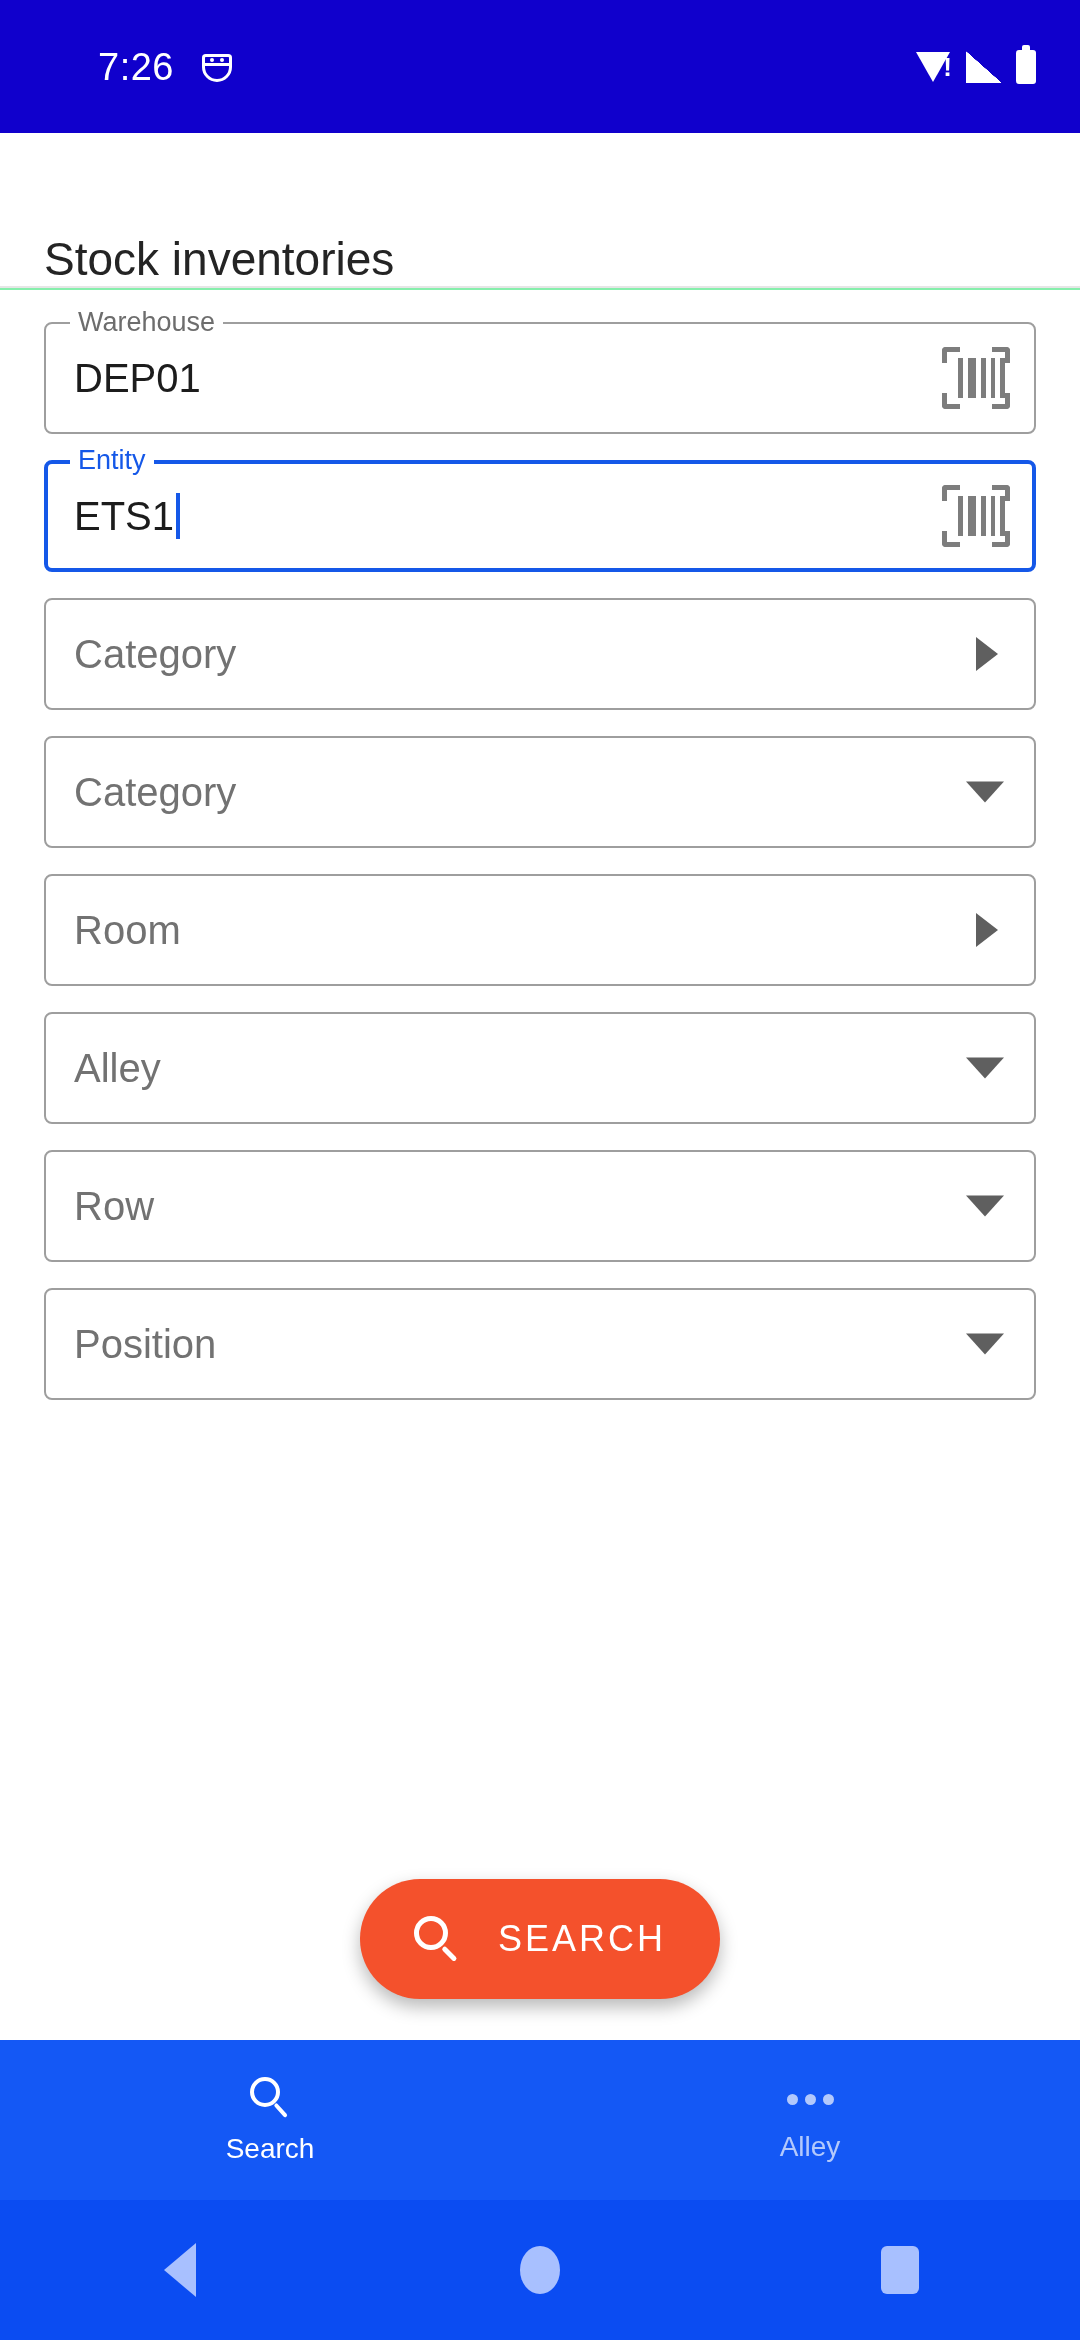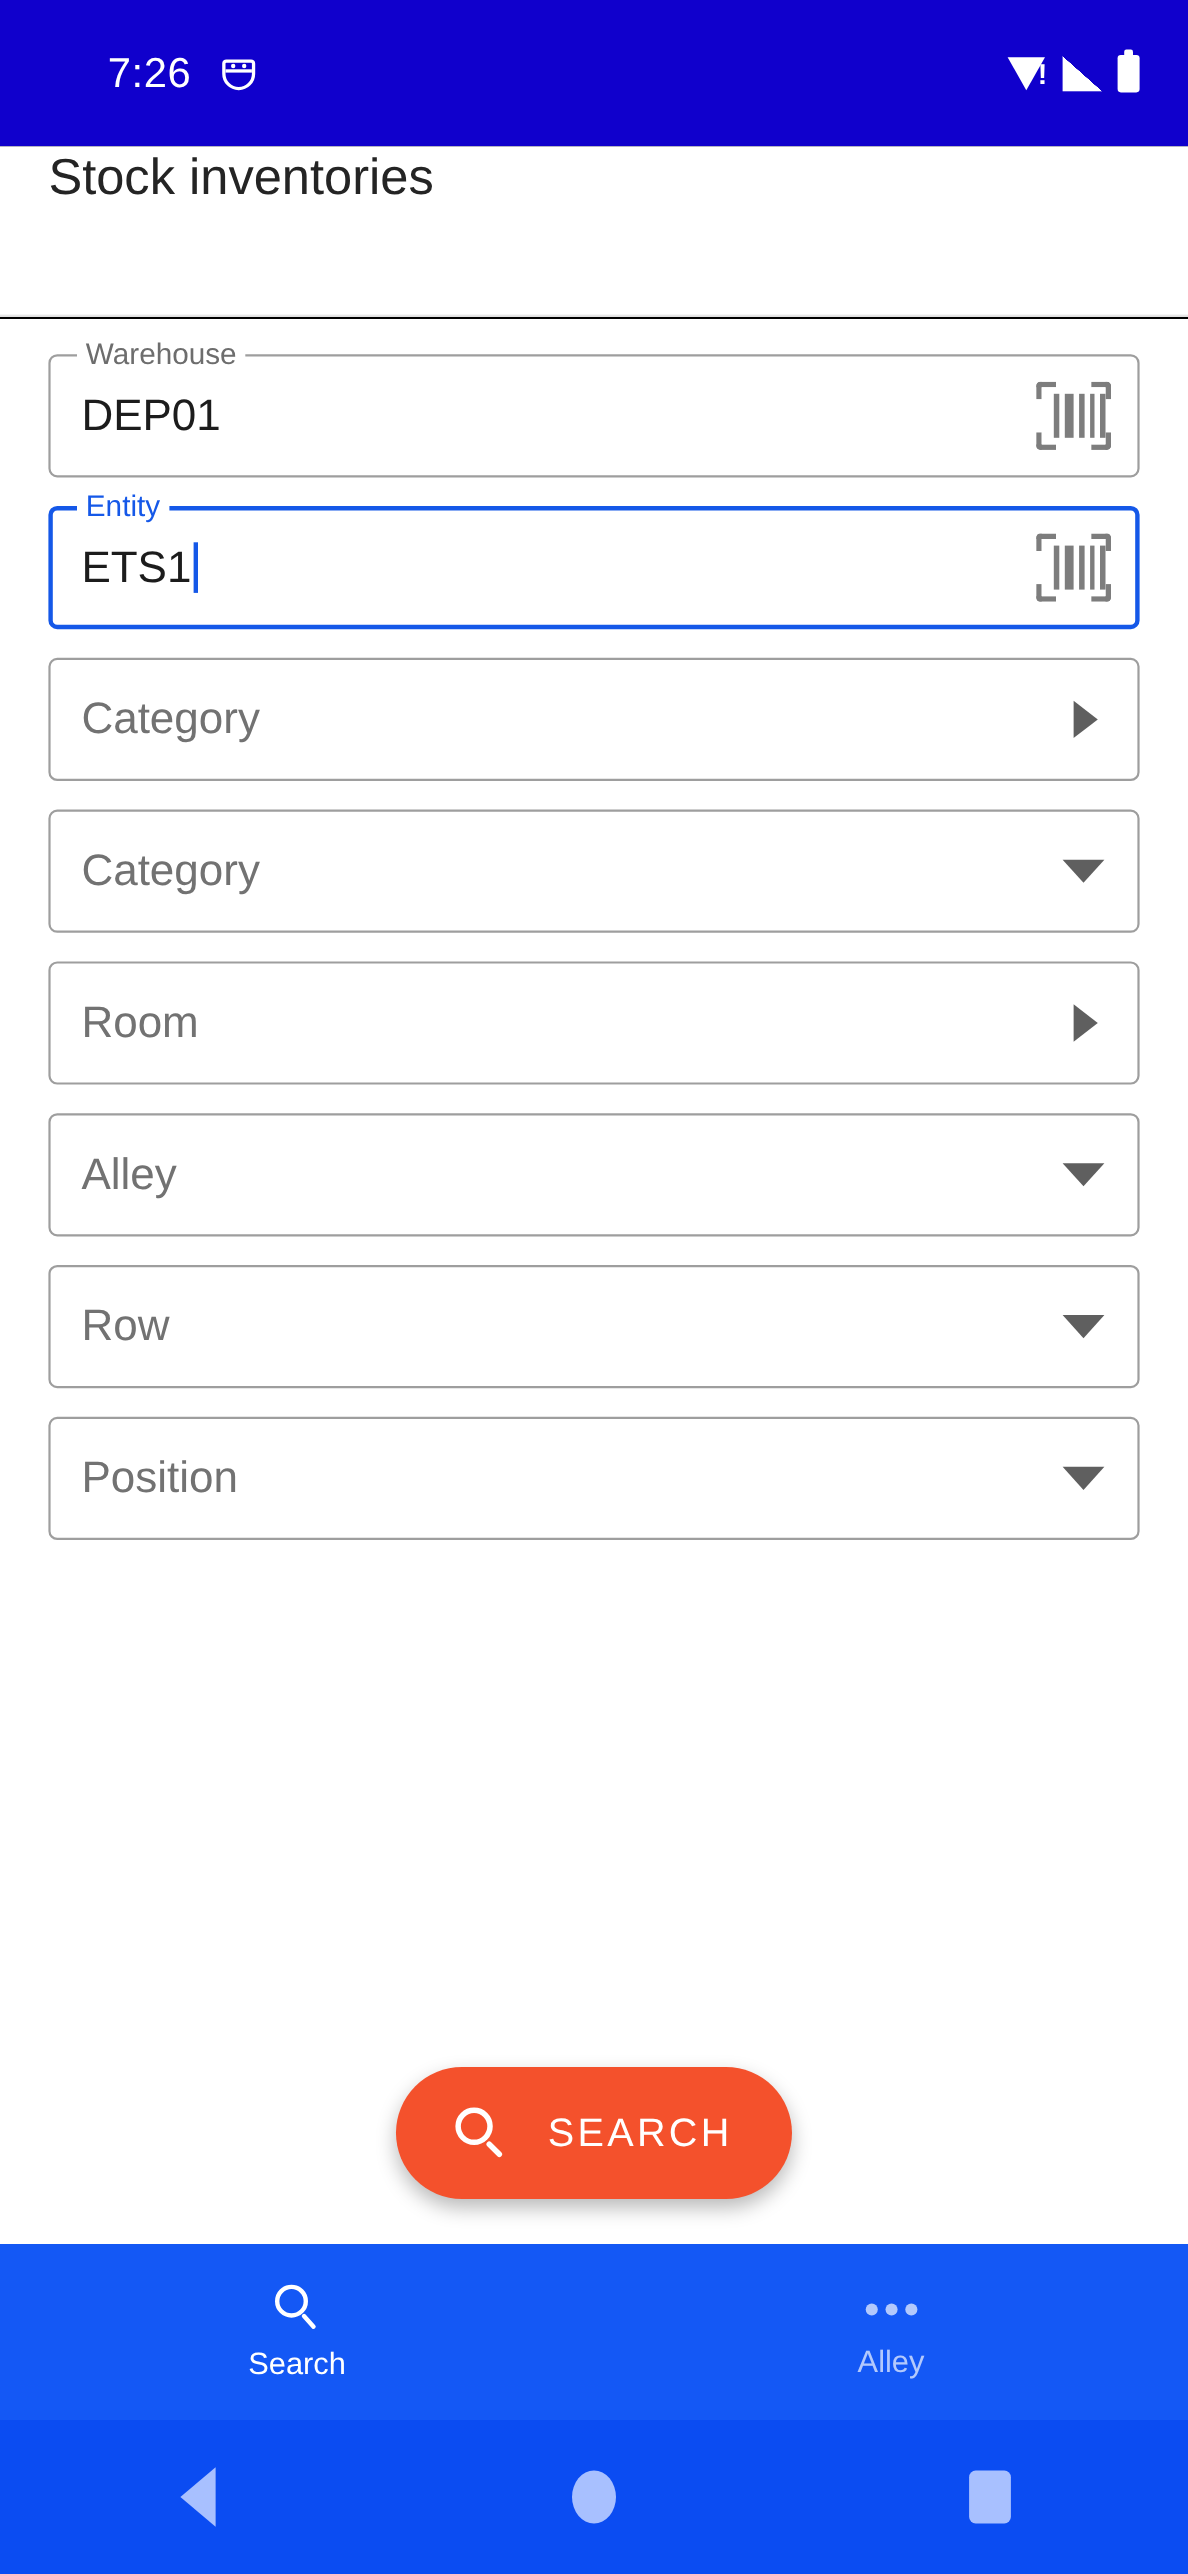--- a/index.html
+++ b/index.html
@@ -2,21 +2,21 @@
 <html><head>
 <meta charset="utf-8">
 <style>
   * { box-sizing: border-box; margin: 0; padding: 0; }
   html, body {
     width: 1080px; height: 2340px;
     background: #ffffff;
     font-family: "Liberation Sans", sans-serif;
     overflow: hidden;
   }
-  .phone { position: relative; width: 1080px; height: 2340px; background: #000000; }
+  .phone { position: relative; width: 1080px; height: 2340px; background: #86efac; }
 
   
   .statusbar {
     position: absolute; top: 0; left: 0; width: 1080px; height: 133px;
     background: #1000cc;
     display: flex; align-items: center; justify-content: space-between;
     padding: 0 44px 0 0;
   }
   .sb-left { display: flex; align-items: center; gap: 28px; padding-left: 98px; }
   .sb-time { color: #fff; font-size: 38px; letter-spacing: 0.5px; line-height: 1; }
@@ -50,21 +50,21 @@
     width: 20px; height: 34px; background: #fff; border-radius: 3px; position: relative;
   }
   .battery-icon::before {
     content: ""; position: absolute; left: 6px; top: -5px; width: 8px; height: 5px;
     background: #fff; border-radius: 2px 2px 0 0;
   }
 
   
   .appbar {
     position: absolute; top: 133px; left: 0; width: 1080px; height: 155px;
-    background: #fff; display: flex; align-items: flex-start;
+    background: #fff; display: flex; align-items: flex-end;
     border-bottom: 2px solid #e6e6e6;
   }
   .appbar-title {
     font-size: 46px; color: #242424; padding-left: 44px; letter-spacing: 0px;
   }
 
   
   .form {
     position: absolute; top: 290px; left: 0; width: 1080px; height: 1760px;
     background: #fff; padding: 32px 44px 0 44px;

